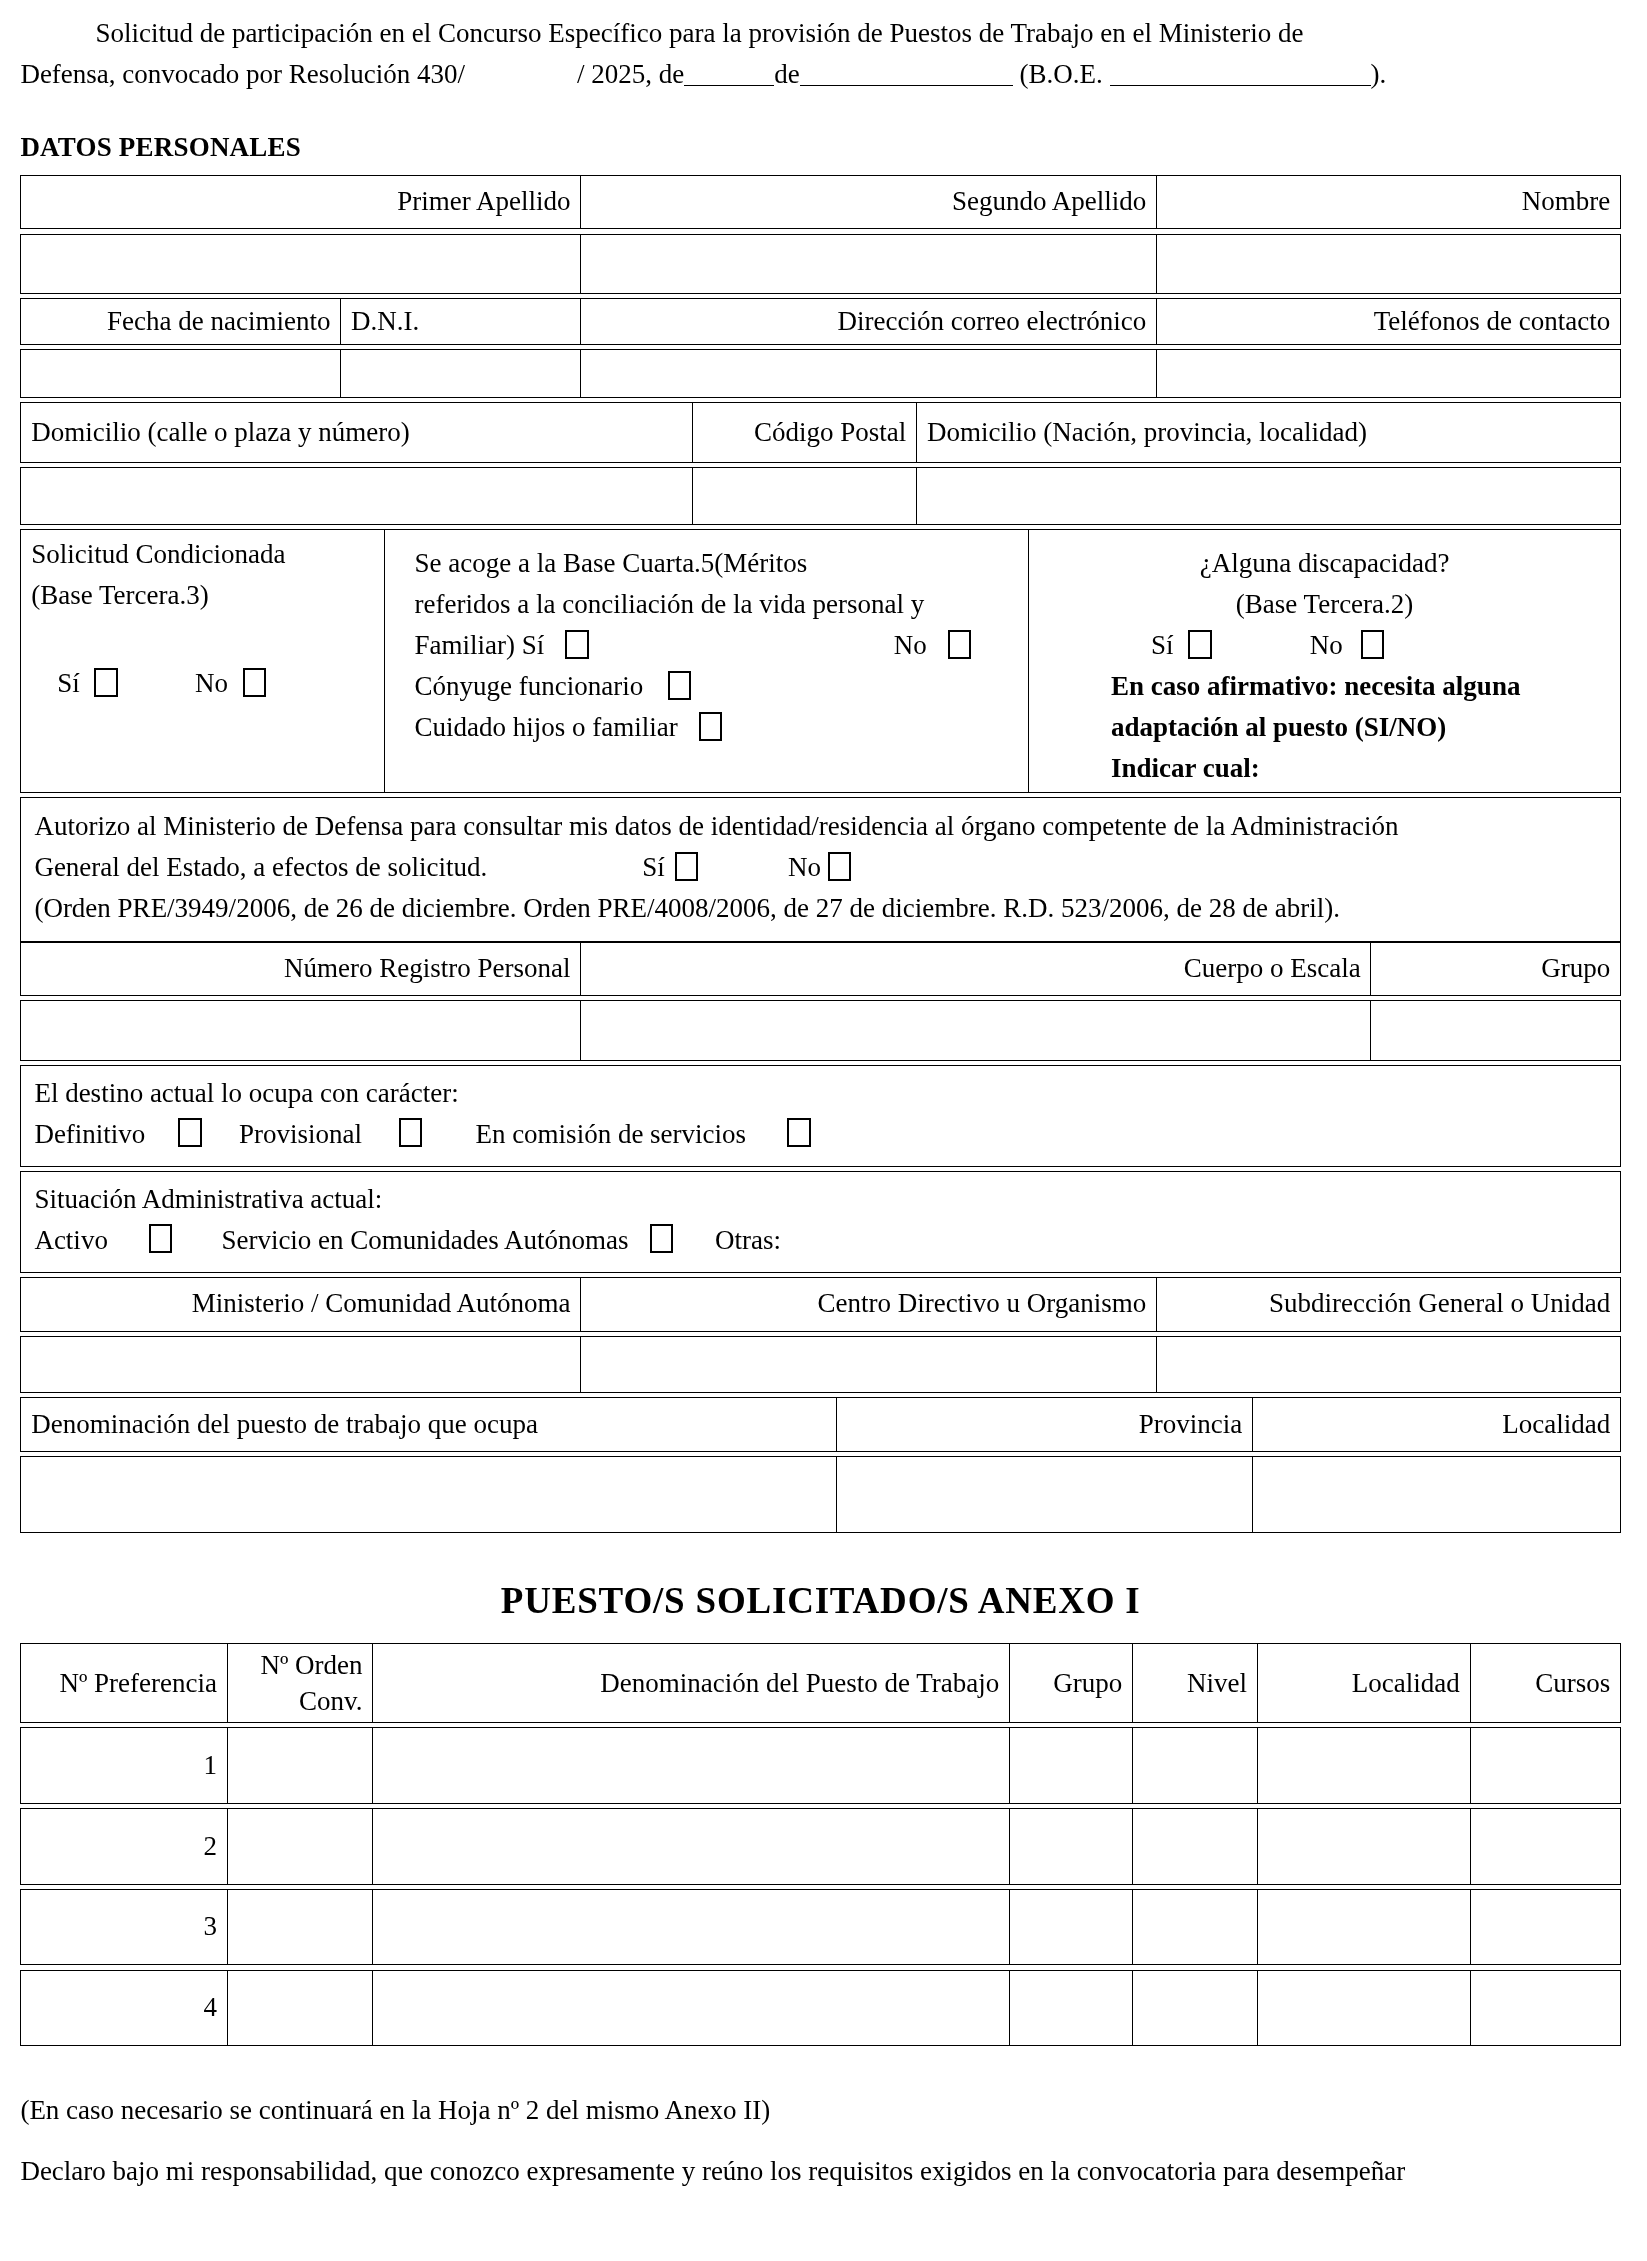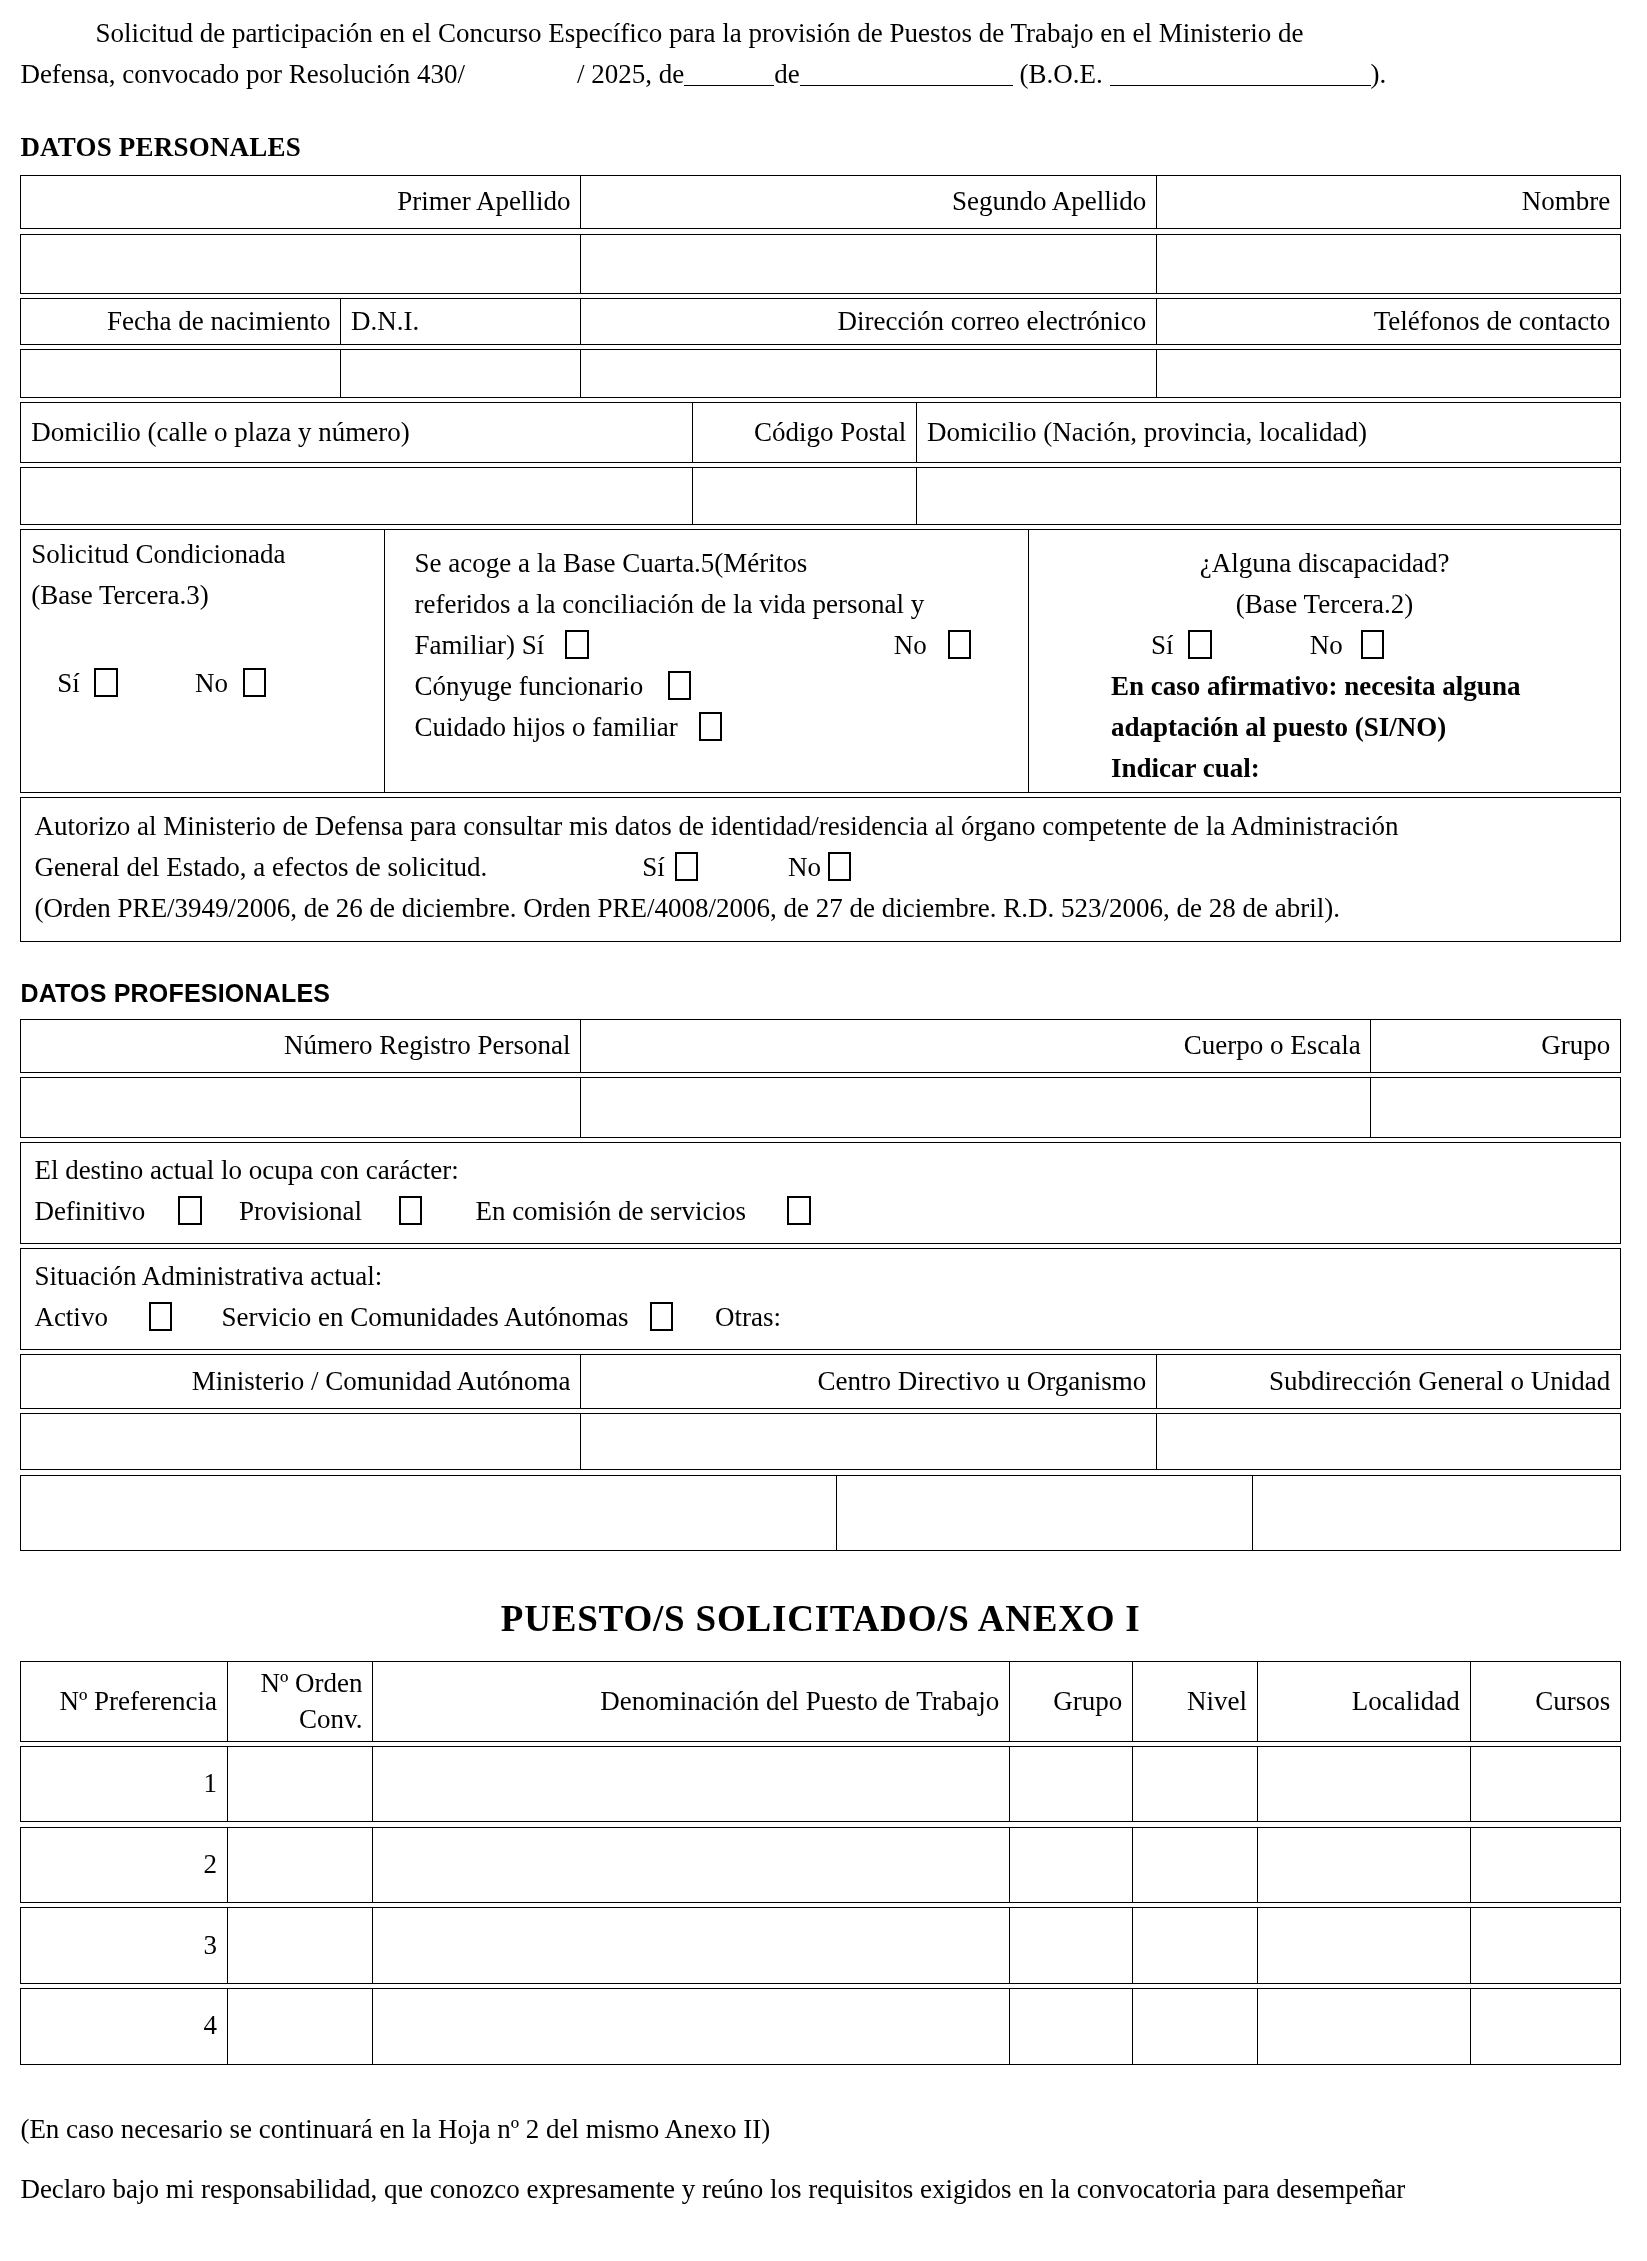--- a/index.html
+++ b/index.html
@@ -204,21 +204,20 @@
           <div class="cell-line">
             <span>General del Estado, a efectos de solicitud.</span><span class="ml190">Sí</span><span class="cb ml12"></span><span class="ml110">No</span><span class="cb ml8"></span>
           </div>
           <div class="cell-line">(Orden PRE/3949/2006, de 26 de diciembre. Orden PRE/4008/2006, de 27 de diciembre. R.D. 523/2006, de 28 de abril).</div>
         </td>
       </tr>
     </tbody>
       </table>
   </div>
 
-  <div class="sec-head sans">DATOS PROFESIONALES</div>
 
   <div class="tg">
     <table>
       <colgroup>
           <col style="width:35%">
           <col style="width:49.4%">
           <col style="width:15.6%">
         </colgroup>
       <tbody>
           <tr>
@@ -290,20 +289,34 @@
       <colgroup>
           <col style="width:35%">
           <col style="width:36%">
           <col style="width:29%">
         </colgroup>
       <tbody>
           <tr>
         <td class="h60"></td>
         <td class="h60"></td>
         <td class="h60"></td>
+      </tr>
+    </tbody>
+      </table>
+    <table>
+      <colgroup>
+          <col style="width:51%">
+          <col style="width:26%">
+          <col style="width:23%">
+        </colgroup>
+      <tbody>
+          <tr>
+        <td class="left h56">Denominación del puesto de trabajo que ocupa</td>
+        <td class="hd h56">Provincia</td>
+        <td class="hd h56">Localidad</td>
       </tr>
     </tbody>
       </table>
     <table>
       <colgroup>
           <col style="width:51%">
           <col style="width:26%">
           <col style="width:23%">
         </colgroup>
       <tbody>

